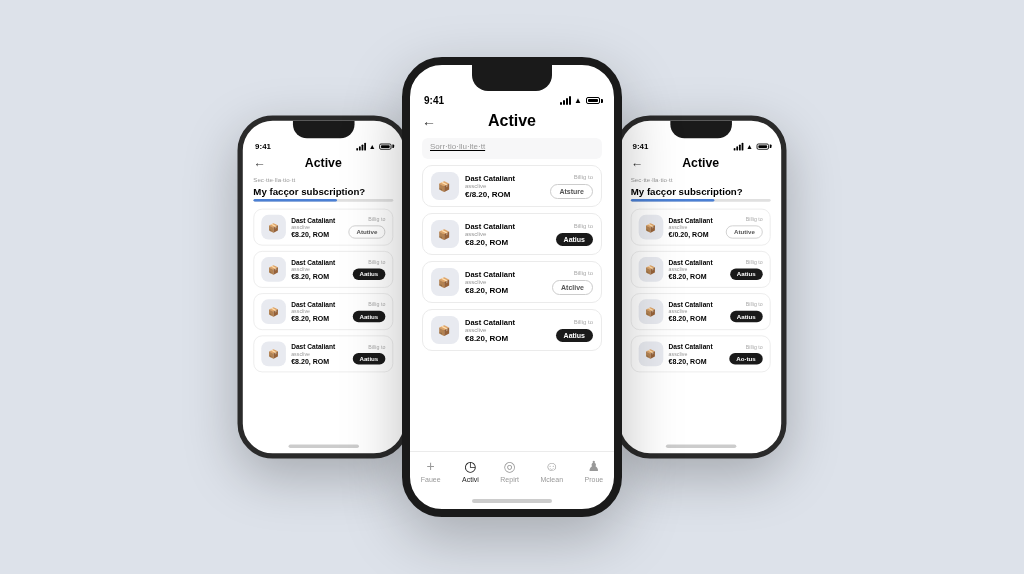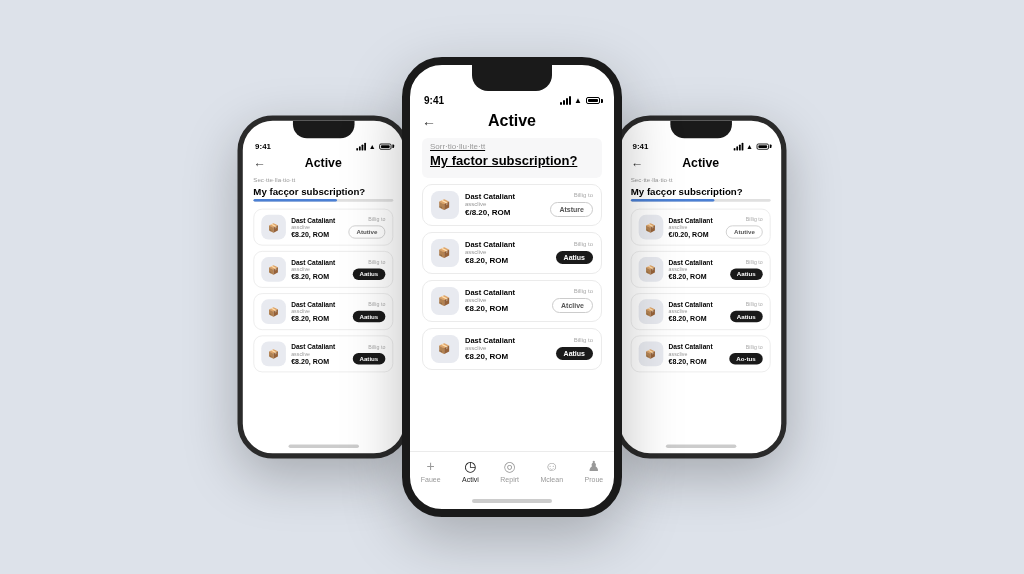--- a/index.html
+++ b/index.html
@@ -394,21 +394,20 @@
           </div>
       </div>
     </div>
     <div class="phone-header">
       <span class="back-arrow">←</span>
       <span class="header-title">Active</span>
     </div>
     <div class="phone-content">
       <div class="overlay-section">
         <div class="section-label">Sorr·tio·llu·lte·tt</div>
-        <div class="question-title">My factor subscription?</div>
       </div>
       <div class="sub-list">
         <div class="sub-item">
           <div class="sub-icon">📦</div>
           <div class="sub-info">
             <div class="sub-name">Dast Cataliant</div>
             <div class="sub-desc">assclive</div>
             <div class="sub-price-row">
                 <span class="sub-price">€/8.20, ROM</span>
               </div>

